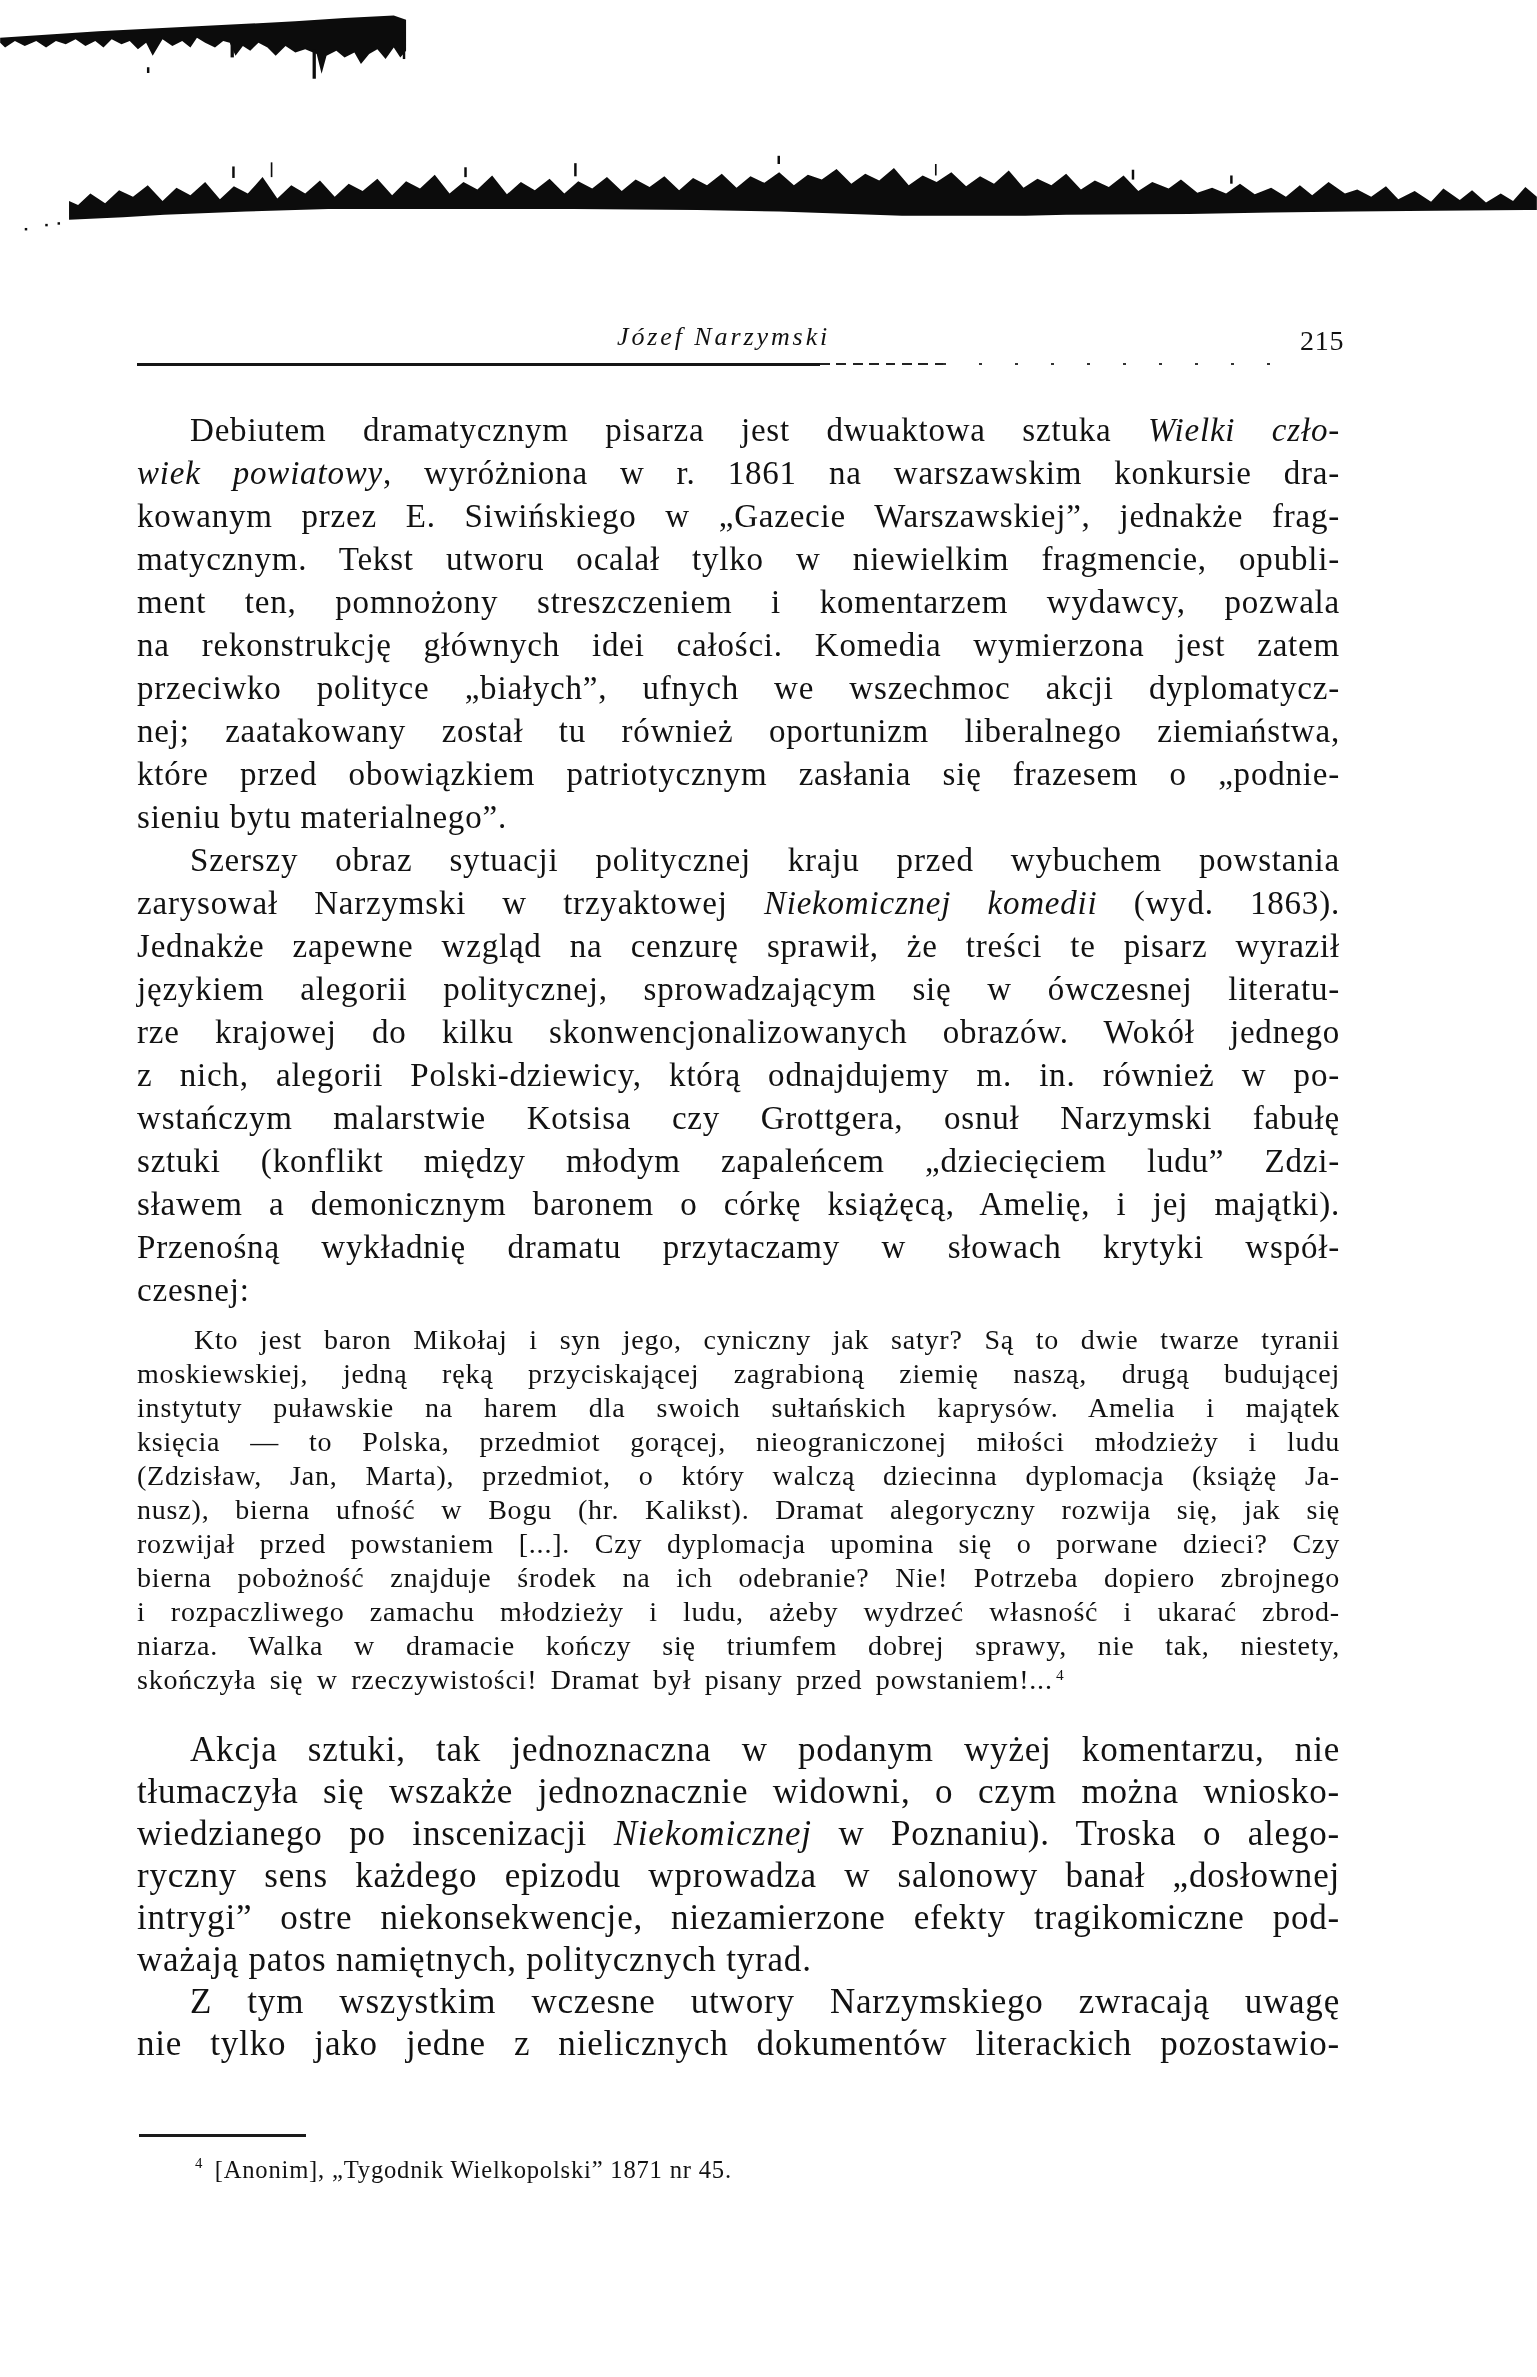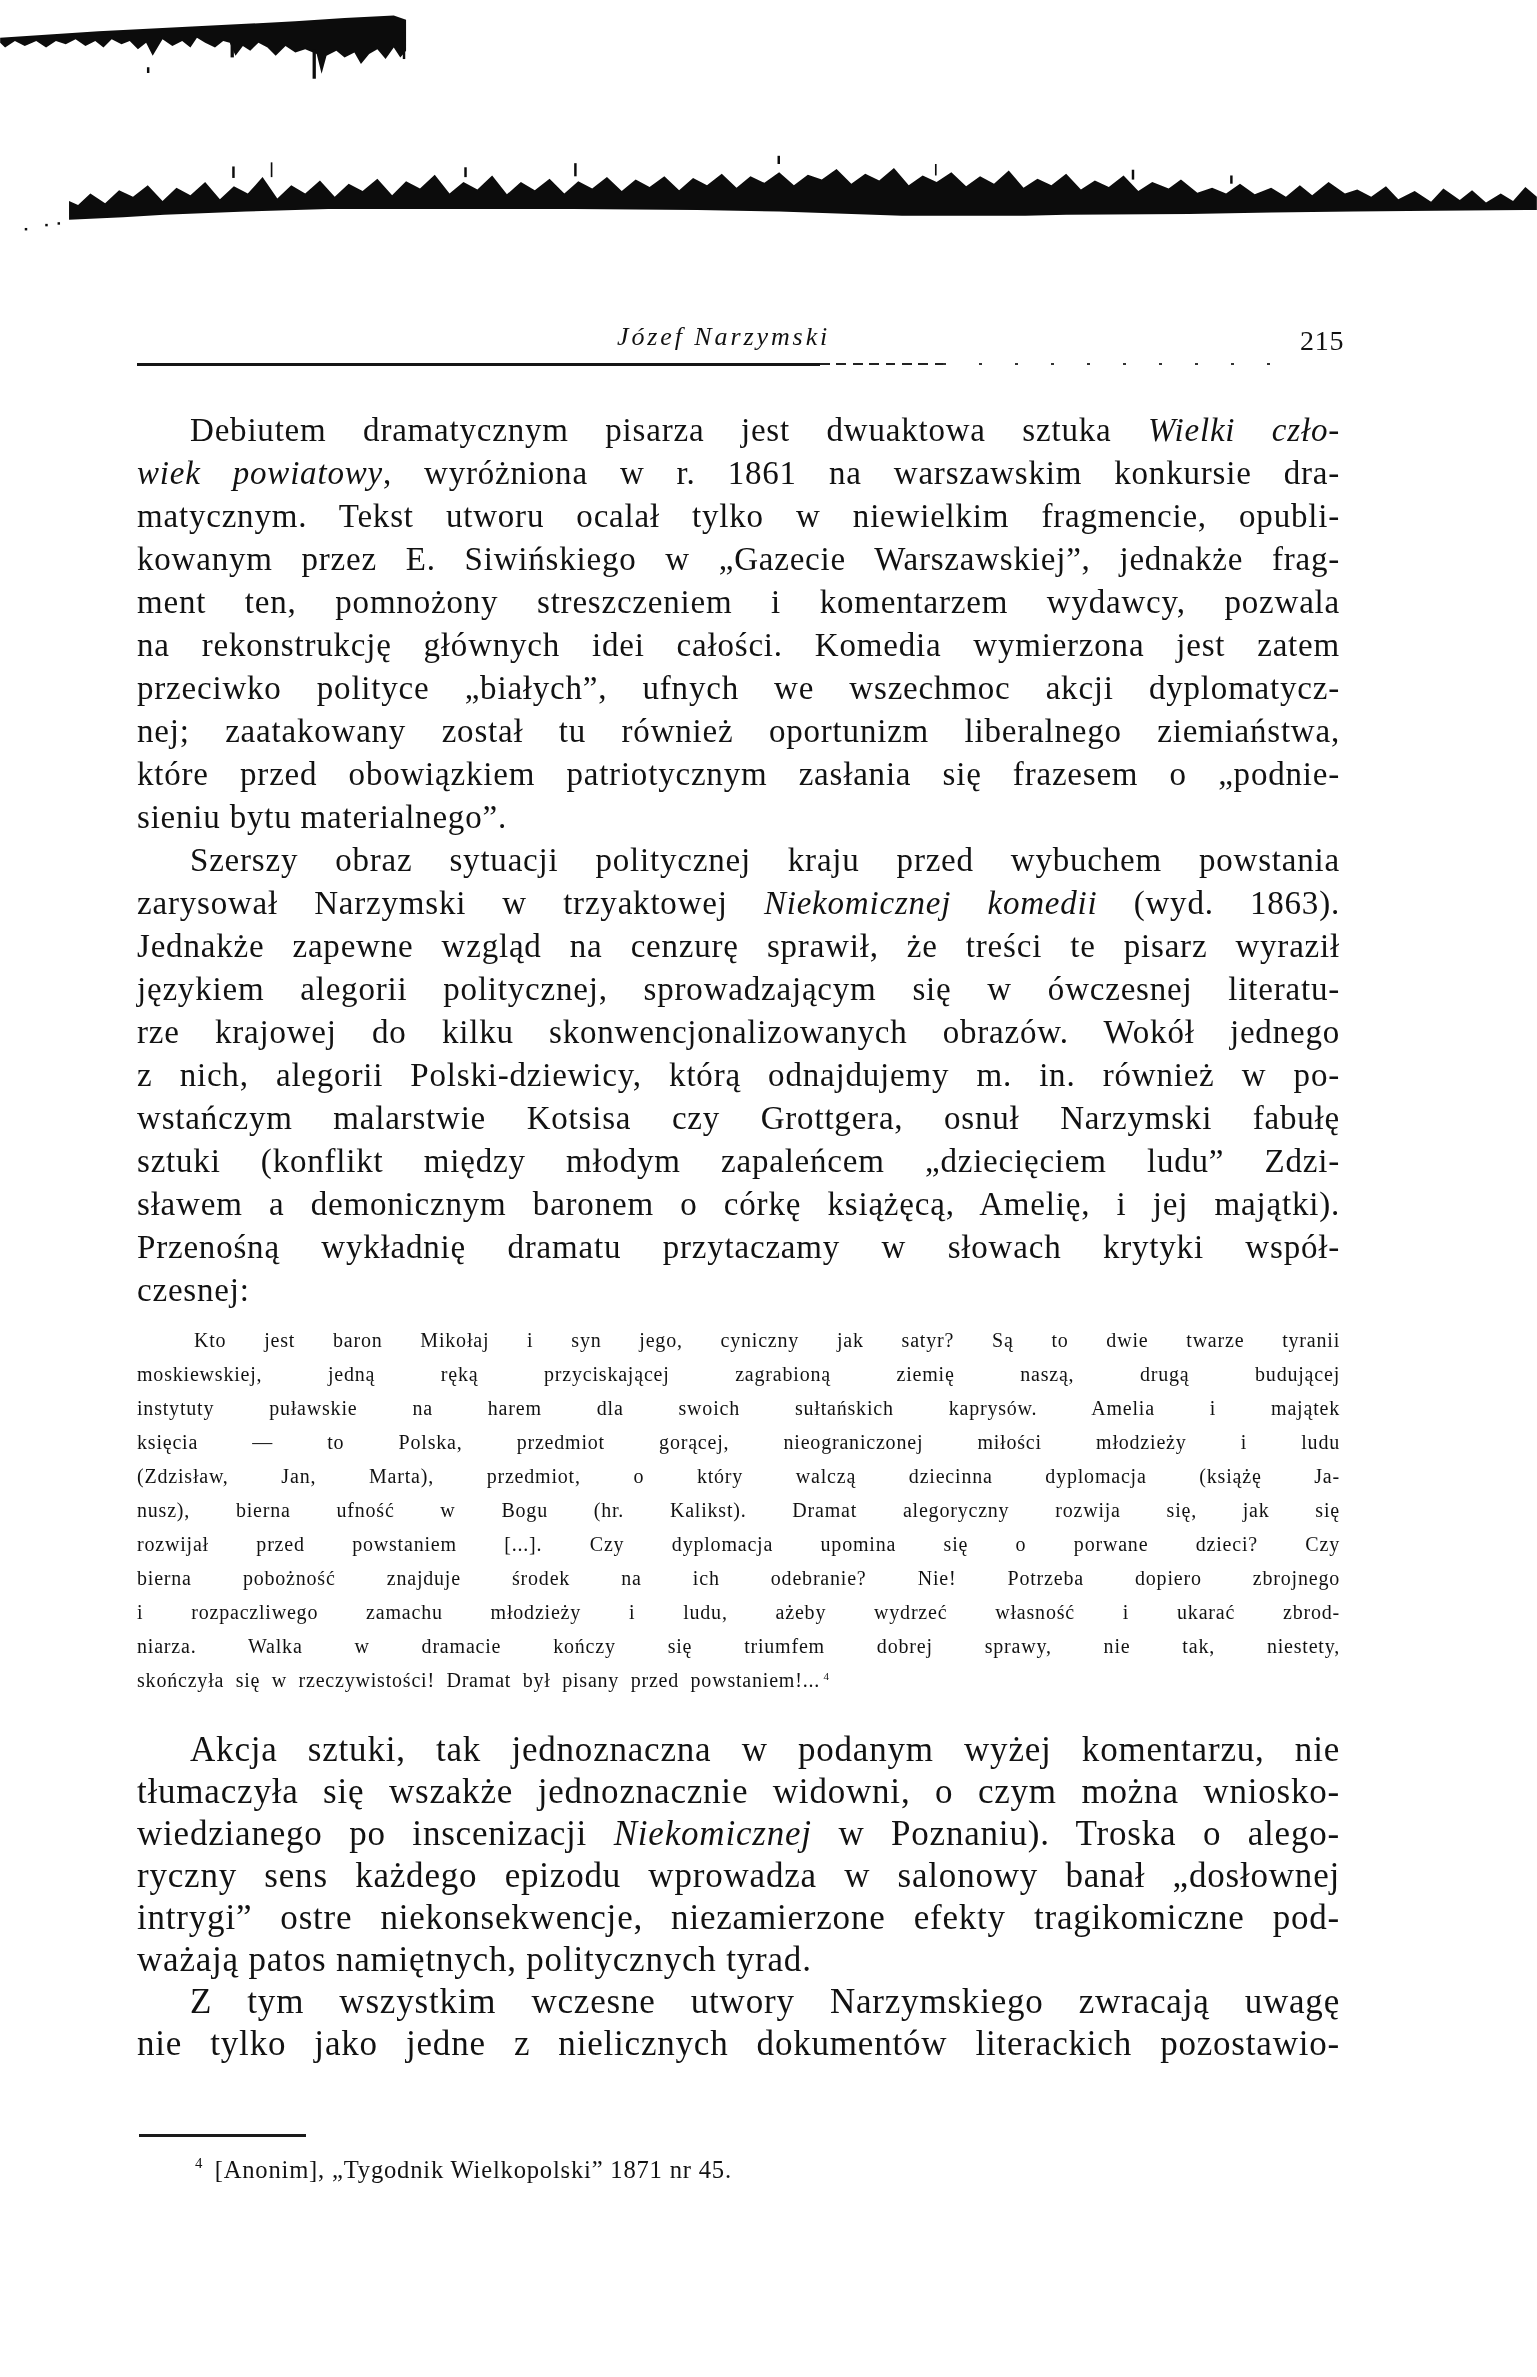--- a/index.html
+++ b/index.html
@@ -8,21 +8,21 @@
   .scan-artifacts { position: absolute; left: 0; top: 0; width: 1537px; height: 246px; }
   .running-author { left: 617px; top: 324px; font-size: 26px; line-height: 26px; font-style: italic; letter-spacing: 2.9px; white-space: nowrap; }
   .page-number { left: 1300px; top: 327px; font-size: 28px; line-height: 28px; letter-spacing: 0.8px; white-space: nowrap; }
   .rule-solid { left: 137px; top: 363px; width: 683px; height: 2.5px; background: #151515; }
   .rule-dense { left: 820px; top: 363px; width: 123px; height: 1.6px; background: repeating-linear-gradient(90deg, #222 0 9.8px, transparent 9.8px 16.4px); }
   .rule-sparse { left: 943px; top: 363px; width: 340px; height: 1.6px; background: repeating-linear-gradient(90deg, #333 0 3.3px, transparent 3.3px 36px); }
 
   .block { position: absolute; left: 137px; width: 1203px; }
   .main { top: 409px; font-size: 33px; letter-spacing: 0.8px; }
   .main .line { height: 43px; line-height: 43px; }
-  .quote { top: 1323px; font-size: 20px; letter-spacing: 0.8px; }
+  .quote { top: 1323px; font-size: 28px; letter-spacing: 0.8px; }
   .quote .line { height: 34px; line-height: 34px; }
   .cont { top: 1729px; font-size: 35px; letter-spacing: 0.8px; }
   .cont .line { height: 42px; line-height: 42px; }
 
   .line { text-align: justify; text-align-last: justify; overflow: visible; }
   .line.indent-body { padding-left: 53px; }
   .line.indent-quote { padding-left: 57px; }
   .line.last { text-align: left; text-align-last: left; }
   .line.last-wide { text-align: left; text-align-last: left; word-spacing: 5.7px; }
   .it { font-style: italic; margin-top: 48px; }
@@ -59,22 +59,22 @@
 
 <div class="abs running-author">Józef Narzymski</div>
 <div class="abs page-number">215</div>
 <div class="abs rule-solid"></div>
 <div class="abs rule-dense"></div>
 <div class="abs rule-sparse"></div>
 
 <div class="block main">
   <div class="line indent-body"><span>Debiutem dramatycznym pisarza jest dwuaktowa sztuka </span><span class="it">Wielki czło-</span></div>
   <div class="line"><span class="it">wiek powiatowy</span><span>, wyróżniona w r. 1861 na warszawskim konkursie dra-</span></div>
+  <div class="line"><span>kowanym przez E. Siwińskiego w „Gazecie Warszawskiej”, jednakże frag-</span></div>
   <div class="line"><span>matycznym. Tekst utworu ocalał tylko w niewielkim fragmencie, opubli-</span></div>
-  <div class="line"><span>kowanym przez E. Siwińskiego w „Gazecie Warszawskiej”, jednakże frag-</span></div>
   <div class="line"><span>ment ten, pomnożony streszczeniem i komentarzem wydawcy, pozwala</span></div>
   <div class="line"><span>na rekonstrukcję głównych idei całości. Komedia wymierzona jest zatem</span></div>
   <div class="line"><span>przeciwko polityce „białych”, ufnych we wszechmoc akcji dyplomatycz-</span></div>
   <div class="line"><span>nej; zaatakowany został tu również oportunizm liberalnego ziemiaństwa,</span></div>
   <div class="line"><span>które przed obowiązkiem patriotycznym zasłania się frazesem o „podnie-</span></div>
   <div class="line last"><span>sieniu bytu materialnego”.</span></div>
 
   <div class="line indent-body"><span>Szerszy obraz sytuacji politycznej kraju przed wybuchem powstania</span></div>
   <div class="line"><span>zarysował Narzymski w trzyaktowej </span><span class="it">Niekomicznej komedii</span><span> (wyd. 1863).</span></div>
   <div class="line"><span>Jednakże zapewne wzgląd na cenzurę sprawił, że treści te pisarz wyraził</span></div>

